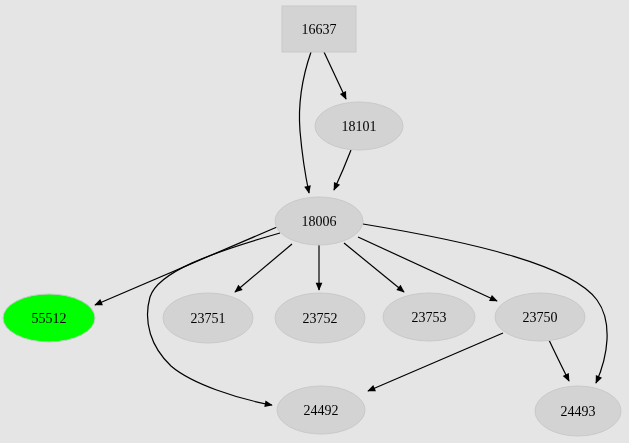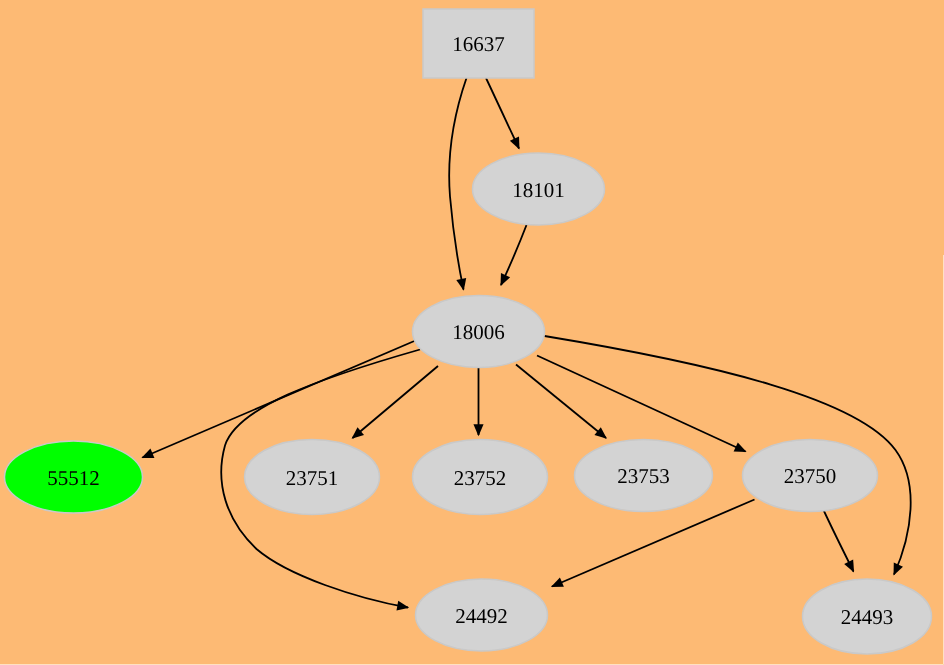--- a/index.html
+++ b/index.html
@@ -4,21 +4,21 @@
 <style>
   html, body {
     margin: 0;
     padding: 0;
     background: #ffffff;
   }
   .canvas {
     position: relative;
     width: 629px;
     height: 443px;
-    background: #fdba74;
+    background: #e5e5e5;
     font-family: "Liberation Serif", "DejaVu Serif", serif;
   }
   svg { display: block; }
   .edge {
     fill: none;
     stroke: #000000;
     stroke-width: 1.2;
   }
   .node-shape {
     stroke: #c9c9c9;

